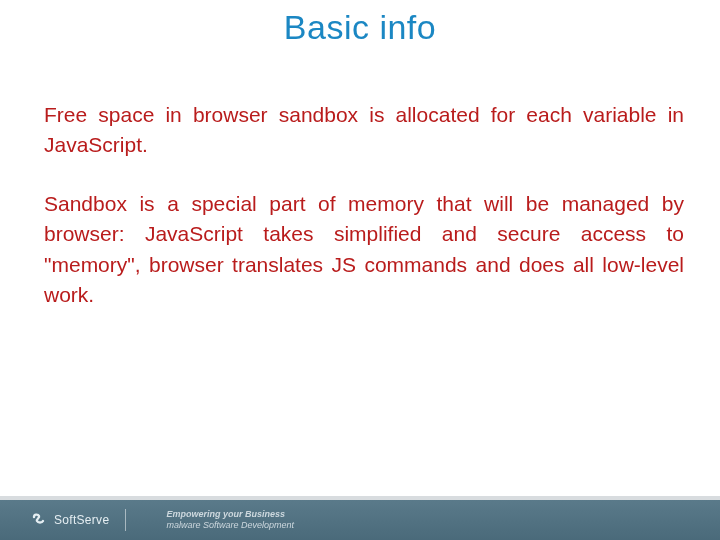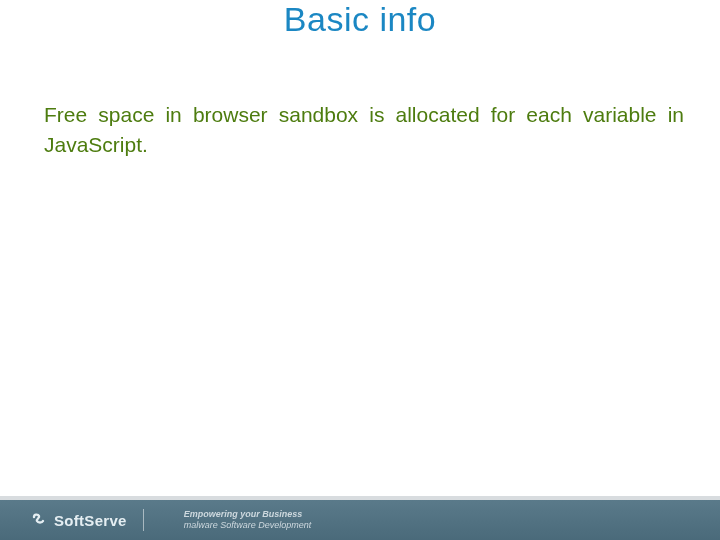--- a/index.html
+++ b/index.html
@@ -3,29 +3,30 @@
 <meta charset="utf-8">
 <style>
   * { margin: 0; padding: 0; box-sizing: border-box; }
   html, body { width: 720px; height: 540px; font-family: "Segoe UI", "Helvetica Neue", Arial, sans-serif; background: #fff; overflow: hidden; }
   .slide { width: 720px; height: 540px; position: relative; }
   .title {
     color: #1b87c3;
     font-size: 34px;
     font-weight: 400;
     text-align: center;
+    padding-top: 8px;
     letter-spacing: 0.5px;
   }
   .content {
     position: absolute;
     left: 44px;
     right: 36px;
     top: 100px;
     font-size: 21px;
-    color: #4d7c0f;
+    color: #b91c1c;
     line-height: 1.45;
     text-align: justify;
     font-weight: 400;
   }
   .content p { margin-bottom: 28px; }
   .footer {
     position: absolute;
     bottom: 0;
     left: 0;
     right: 0;
@@ -39,39 +40,40 @@
   .footer-top-line {
     position: absolute;
     bottom: 40px;
     left: 0;
     right: 0;
     height: 4px;
     background: #d8dcdf;
   }
   .logo-wrap { display: flex; align-items: center; gap: 6px; }
   .logo-mark { display: flex; align-items: center; }
-  .brand-name { font-size: 15px; font-weight: 700; letter-spacing: 0.3px; }
+  .brand-name { font-size: 12px; font-weight: 400; letter-spacing: 0.3px; }
   .divider {
     width: 1px;
     height: 22px;
     background: rgba(255,255,255,0.5);
     margin: 0 16px;
   }
   .tagline { font-size: 9px; line-height: 1.25; color: #cdd8de; font-style: italic; font-weight: 600; margin-left: 24px; }
   .tagline .sub { font-weight: 400; }
 </style>
 </head>
 <body>
 
 <div class="slide">
 
   <h1 class="title">Basic info</h1>
 
   <div class="content">
     <p>Free space in browser sandbox is allocated for each variable in JavaScript.</p>
+    <p>Sandbox is a special part of memory that will be managed by browser: JavaScript takes simplified and secure access to "memory", browser translates JS commands and does all low-level work.</p>
   </div>
 
   <div class="footer-top-line"></div>
 
   <div class="footer">
     <div class="logo-wrap">
       <span class="logo-mark">
         <svg width="18" height="18" viewBox="0 0 18 18">
           <path d="M4 6 C4 3, 8 3, 9 5 C10 7, 6 8, 7 10 C8 12, 12 12, 13 10" stroke="#e5eef2" stroke-width="2.4" fill="none" stroke-linecap="round"></path>
         </svg>

